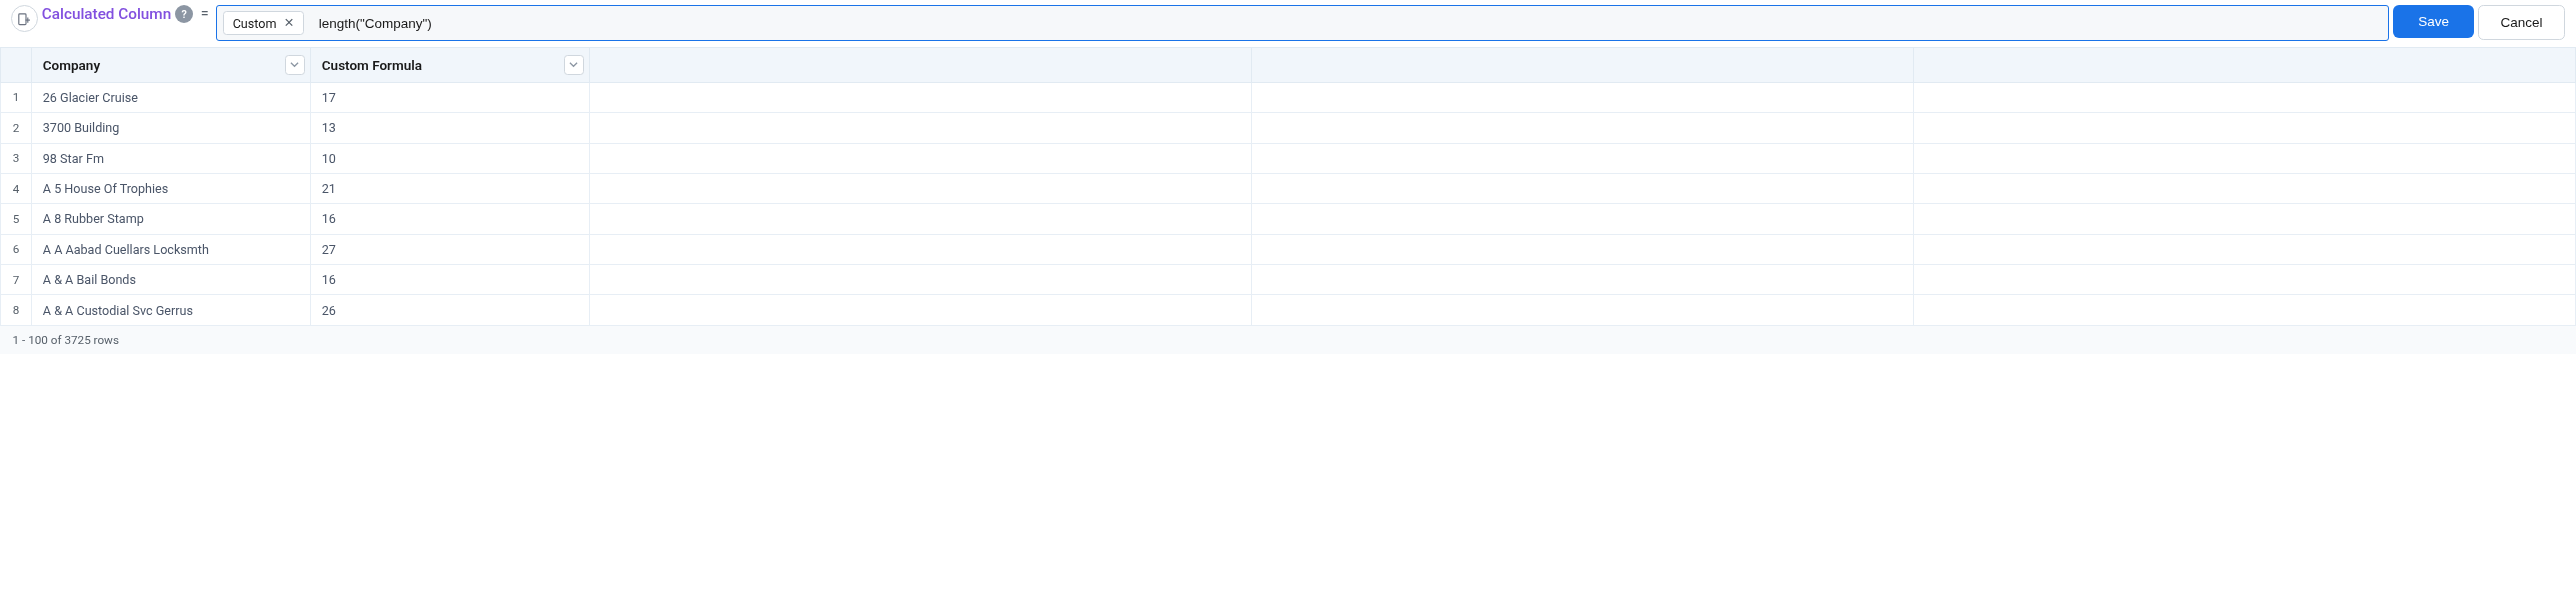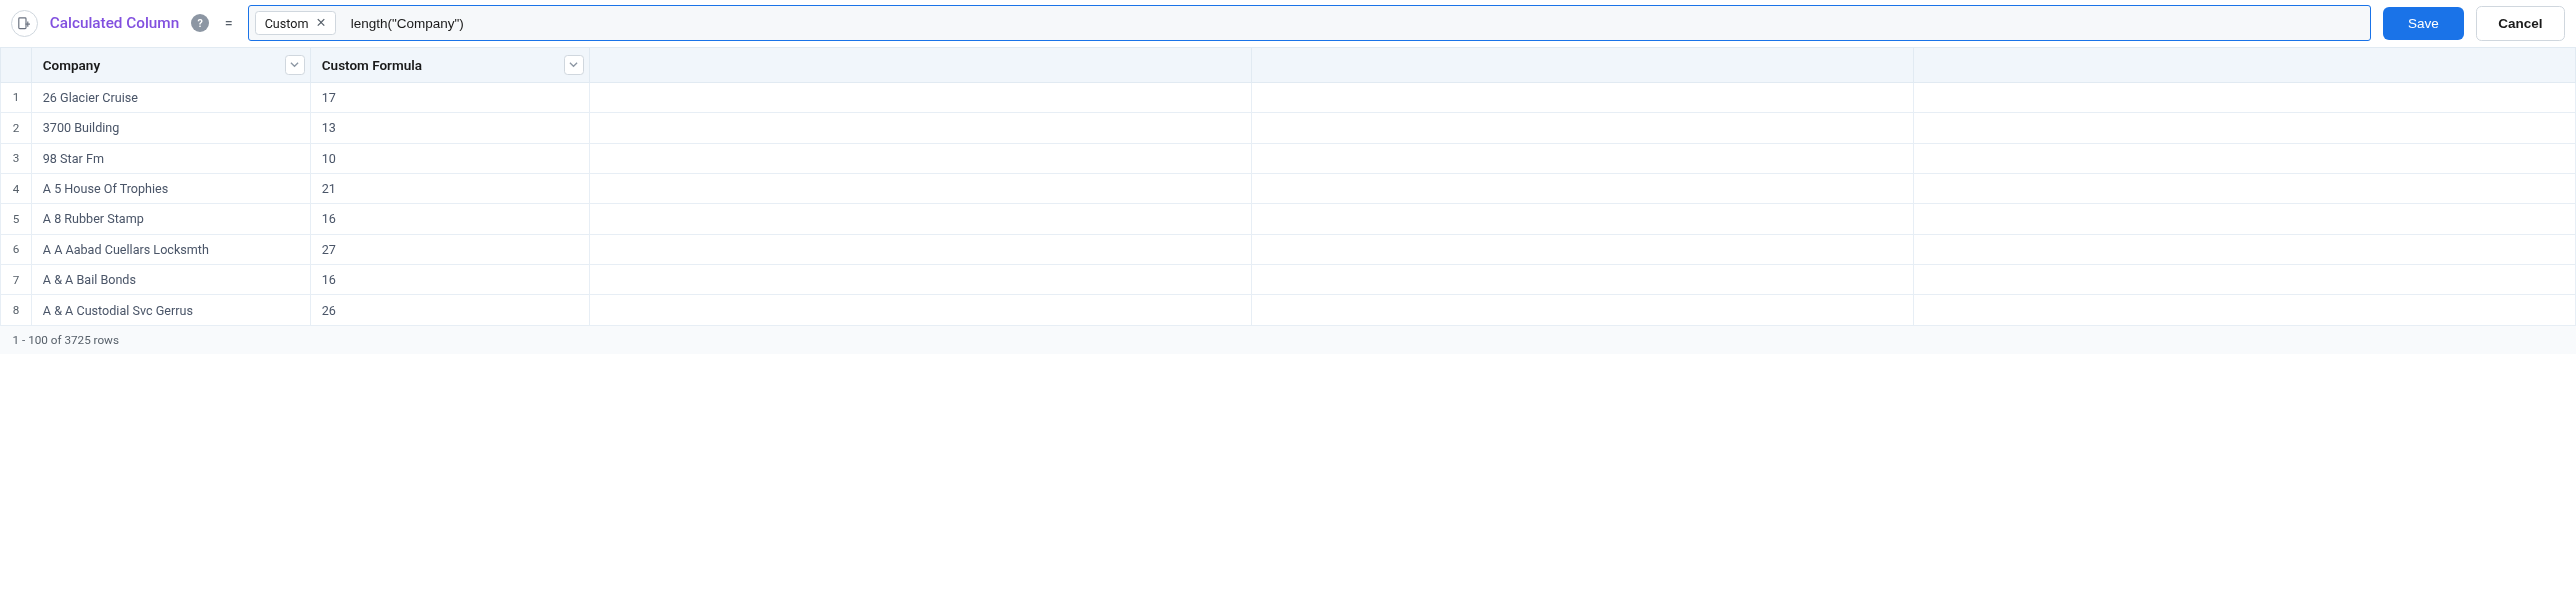--- a/index.html
+++ b/index.html
@@ -11,23 +11,23 @@
       font-family: -apple-system, BlinkMacSystemFont, 'Segoe UI', Roboto, Arial, sans-serif;
       font-size: 12.6px;
       color: #1a1a1a;
       background: #fff;
     }
     .container {
       width: 100%;
     }
     .toolbar {
       display: flex;
-      align-items: center;
+      align-items: flex-start;
       padding: 5.4px 10.8px;
-      gap: 12px;
+      gap: 4px;
     }
     .icon-btn {
       width: 27px;
       height: 27px;
       border: 0.9px solid #d0d7de;
       border-radius: 50%;
       background: #fff;
       display: flex;
       align-items: center;
       justify-content: center;
@@ -105,21 +105,20 @@
       cursor: pointer;
     }
     .btn-cancel {
       background: #fff;
       color: #1a1a1a;
       border: 0.9px solid #d0d7de;
       border-radius: 5.4px;
       padding: 9px 21.6px;
       font-size: 13.5px;
       cursor: pointer;
-      font-weight: bold;
     }
     .table-wrap {
       width: 100%;
     }
     table {
       width: 100%;
       border-collapse: collapse;
       table-layout: fixed;
     }
     thead tr {

